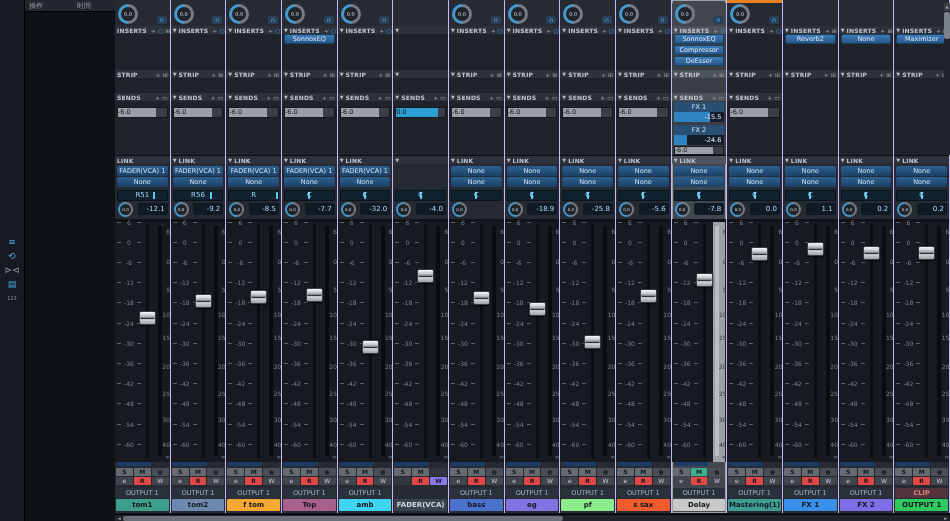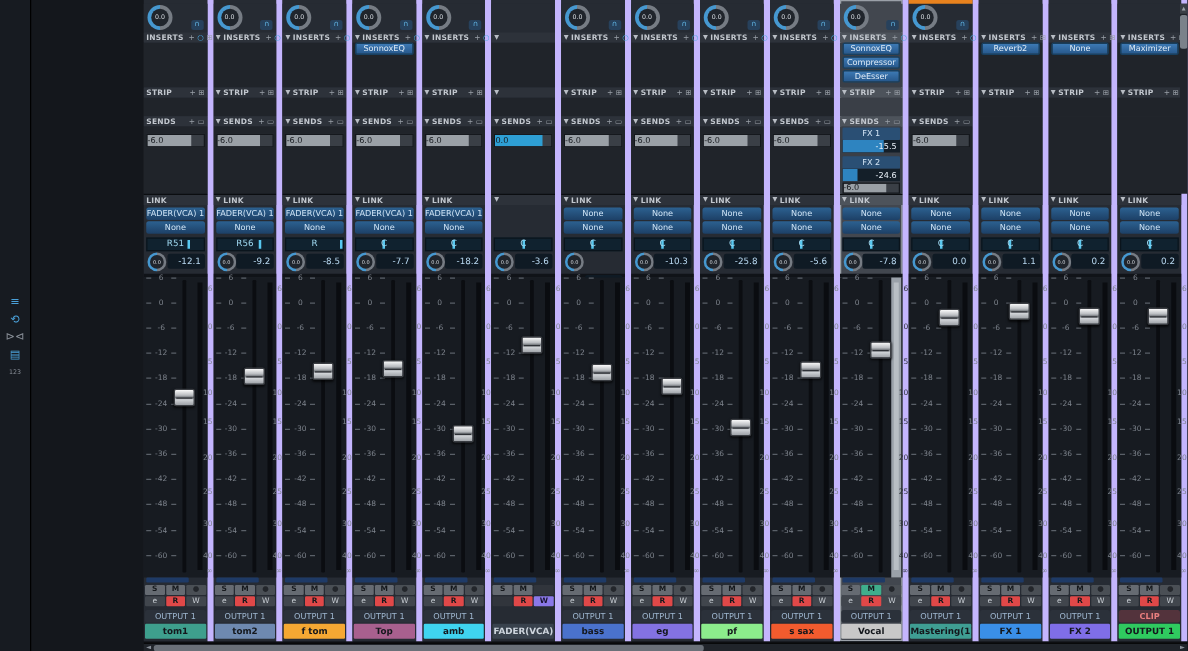--- a/index.html
+++ b/index.html
@@ -5,21 +5,21 @@
   html,body{margin:0;padding:0;background:#14171c;width:950px;height:521px;overflow:hidden;
     font-family:"DejaVu Sans",sans-serif;-webkit-font-smoothing:antialiased;}
   #stage{position:relative;width:950px;height:521px;background:#14171c;}
   
   #lbar{position:absolute;left:0;top:0;width:24px;height:521px;background:#171b21;border-right:1px solid #000;}
   .tool{position:absolute;left:0;width:24px;text-align:center;font-size:9px;line-height:12px;}
   #hist{position:absolute;left:25px;top:0;width:90px;height:521px;background:#0e1116;border-right:1px solid #000;}
   #histhdr{position:absolute;left:0;top:0;width:90px;height:11px;background:#23272e;border-bottom:1px solid #000;}
   .hcol{position:absolute;top:1px;font-size:7px;color:#9aa2ab;}
   
-  .ch{position:absolute;top:0;height:513px;background:var(--bgA);border-right:5px solid #c4b5fd;box-sizing:border-box;}
+  .ch{position:absolute;top:0;height:513px;background:var(--bgA);border-right:1px solid #c4b5fd;box-sizing:border-box;}
   .ch{--bgA:#262b33;--bgB:#20242a;--bgH:#2d323a;}
   .ch.sel{--bgA:#42474f;--bgB:#3a3f47;--bgH:#4d535b;box-shadow:inset 0 0 0 1px #9aa0a8;}
   .zone{position:absolute;left:0;right:0;}
   .hdr{display:flex;align-items:center;gap:2px;padding:0 2px;font-size:6px;color:#c2c7ce;background:var(--bgH);}
   .hdr .arr{font-size:5px;color:#b8bdc4;}
   .hdr .lbl{letter-spacing:.2px;font-weight:bold;font-size:6px;}
   .hdr .sp{flex:1;}
   .hdr .ic{font-size:6px;color:#9aa0a8;}
   .hdr .ic.blue{color:#4aa8e0;}
   .knob{position:absolute;border-radius:50%;background:conic-gradient(from 180deg,#4698d0 0deg 180deg,#767c84 180deg 360deg);display:flex;}
@@ -72,20 +72,26 @@
 <body>
 
 <div id="stage">
   <div id="lbar">
       <div class="tool" style="top: 236px; color: rgb(74, 160, 216);">≡</div>
       <div class="tool" style="top: 250px; color: rgb(74, 160, 216);">⟲</div>
       <div class="tool" style="top: 264px; color: rgb(138, 144, 153);">⊳⊲</div>
       <div class="tool" style="top: 278px; color: rgb(74, 160, 216);">▤</div>
       <div class="tool" style="top: 292px; color: rgb(138, 144, 153); font-size: 5px;">123</div>
     </div>
+  <div id="hist">
+    <div id="histhdr">
+      <span class="hcol" style="left:4px">操作</span>
+      <span class="hcol" style="left:52px">时间</span>
+    </div>
+  </div>
   <div id="channels">
       <div class="ch" style="left: 115px; width: 55.6667px;">
         <div class="zone" style="top: 3px; height: 23px; background: var(--bgA);"></div>
         <div class="zone" style="top: 34px; height: 36px; background: var(--bgB);"></div>
         <div class="zone" style="top: 78px; height: 15px; background: var(--bgB);"></div>
         <div class="zone" style="top: 101px; height: 54px; background: var(--bgB);"></div>
         <div class="zone" style="top: 155px; height: 1px; background: rgb(11, 13, 16);"></div>
         <div class="zone" style="top: 219px; height: 3px; background: rgb(16, 19, 24);"></div>
         <div class="knob" style="left: 3px; top: 4px; width: 20px; height: 20px;">
           <div class="kin" style="width: 14px; height: 14px; font-size: 5px;">0.0</div>
@@ -765,21 +771,21 @@
         </div>
         <div class="lkbtn" style="top: 166px;">FADER(VCA) 1</div>
         <div class="lkbtn" style="top: 177px;">None</div>
         <div class="pan" style="top: 190px;">
           <div class="panind" style="left: calc(50% - 1px);"></div>
           <div class="pantxt">C</div>
         </div>
         <div class="knob" style="left: 3px; top: 202px; width: 15px; height: 15px;">
           <div class="kin" style="width: 11px; height: 11px; font-size: 4px;">0.0</div>
         </div>
-        <div class="lvl" style="top: 203px;">-18.2</div>
+        <div class="lvl" style="top: 203px;">-32.0</div>
         <div class="fzone">
           <div class="scl" style="left: 2px; width: 24px; top: -3px;">
             <div class="dash"></div>
             <span>6</span>
             <div class="dash"></div>
           </div>
           <div class="scl" style="left: 2px; width: 24px; top: 17.2px;">
             <div class="dash"></div>
             <span>0</span>
             <div class="dash"></div>
@@ -912,21 +918,21 @@
           <div class="arr">▼</div>
           <div class="sp"></div>
         </div>
         <div class="pan" style="top: 190px;">
           <div class="panind" style="left: calc(50% - 1px);"></div>
           <div class="pantxt">C</div>
         </div>
         <div class="knob" style="left: 3px; top: 202px; width: 15px; height: 15px;">
           <div class="kin" style="width: 11px; height: 11px; font-size: 4px;">0.0</div>
         </div>
-        <div class="lvl" style="top: 203px;">-3.6</div>
+        <div class="lvl" style="top: 203px;">-4.0</div>
         <div class="fzone">
           <div class="scl" style="left: 2px; width: 24px; top: -3px;">
             <div class="dash"></div>
             <span>6</span>
             <div class="dash"></div>
           </div>
           <div class="scl" style="left: 2px; width: 24px; top: 17.2px;">
             <div class="dash"></div>
             <span>0</span>
             <div class="dash"></div>
@@ -1233,21 +1239,21 @@
         </div>
         <div class="lkbtn" style="top: 166px;">None</div>
         <div class="lkbtn" style="top: 177px;">None</div>
         <div class="pan" style="top: 190px;">
           <div class="panind" style="left: calc(50% - 1px);"></div>
           <div class="pantxt">C</div>
         </div>
         <div class="knob" style="left: 3px; top: 202px; width: 15px; height: 15px;">
           <div class="kin" style="width: 11px; height: 11px; font-size: 4px;">0.0</div>
         </div>
-        <div class="lvl" style="top: 203px;">-10.3</div>
+        <div class="lvl" style="top: 203px;">-18.9</div>
         <div class="fzone">
           <div class="scl" style="left: 2px; width: 24px; top: -3px;">
             <div class="dash"></div>
             <span>6</span>
             <div class="dash"></div>
           </div>
           <div class="scl" style="left: 2px; width: 24px; top: 17.2px;">
             <div class="dash"></div>
             <span>0</span>
             <div class="dash"></div>
@@ -1838,21 +1844,21 @@
           <div class="bcell">S</div>
           <div class="bcell grn">M</div>
           <div class="bcell rec">●</div>
         </div>
         <div class="brow" style="top: 477px;">
           <div class="bcell dim">e</div>
           <div class="bcell red">R</div>
           <div class="bcell dim">W</div>
         </div>
         <div class="route" style="top: 488px;">OUTPUT 1</div>
-        <div class="nm" style="top: 499px; background: rgb(200, 200, 200); color: rgb(20, 23, 28);">Vocal</div>
+        <div class="nm" style="top: 499px; background: rgb(200, 200, 200); color: rgb(20, 23, 28);">Delay</div>
       </div>
       <div class="ch" style="left: 727.333px; width: 55.6667px;">
         <div class="zone" style="top: 3px; height: 23px; background: var(--bgA);"></div>
         <div class="zone" style="top: 34px; height: 36px; background: var(--bgB);"></div>
         <div class="zone" style="top: 78px; height: 15px; background: var(--bgB);"></div>
         <div class="zone" style="top: 101px; height: 54px; background: var(--bgB);"></div>
         <div class="zone" style="top: 155px; height: 1px; background: rgb(11, 13, 16);"></div>
         <div class="zone" style="top: 219px; height: 3px; background: rgb(16, 19, 24);"></div>
         <div class="editbar"></div>
         <div class="knob" style="left: 3px; top: 4px; width: 20px; height: 20px;">

